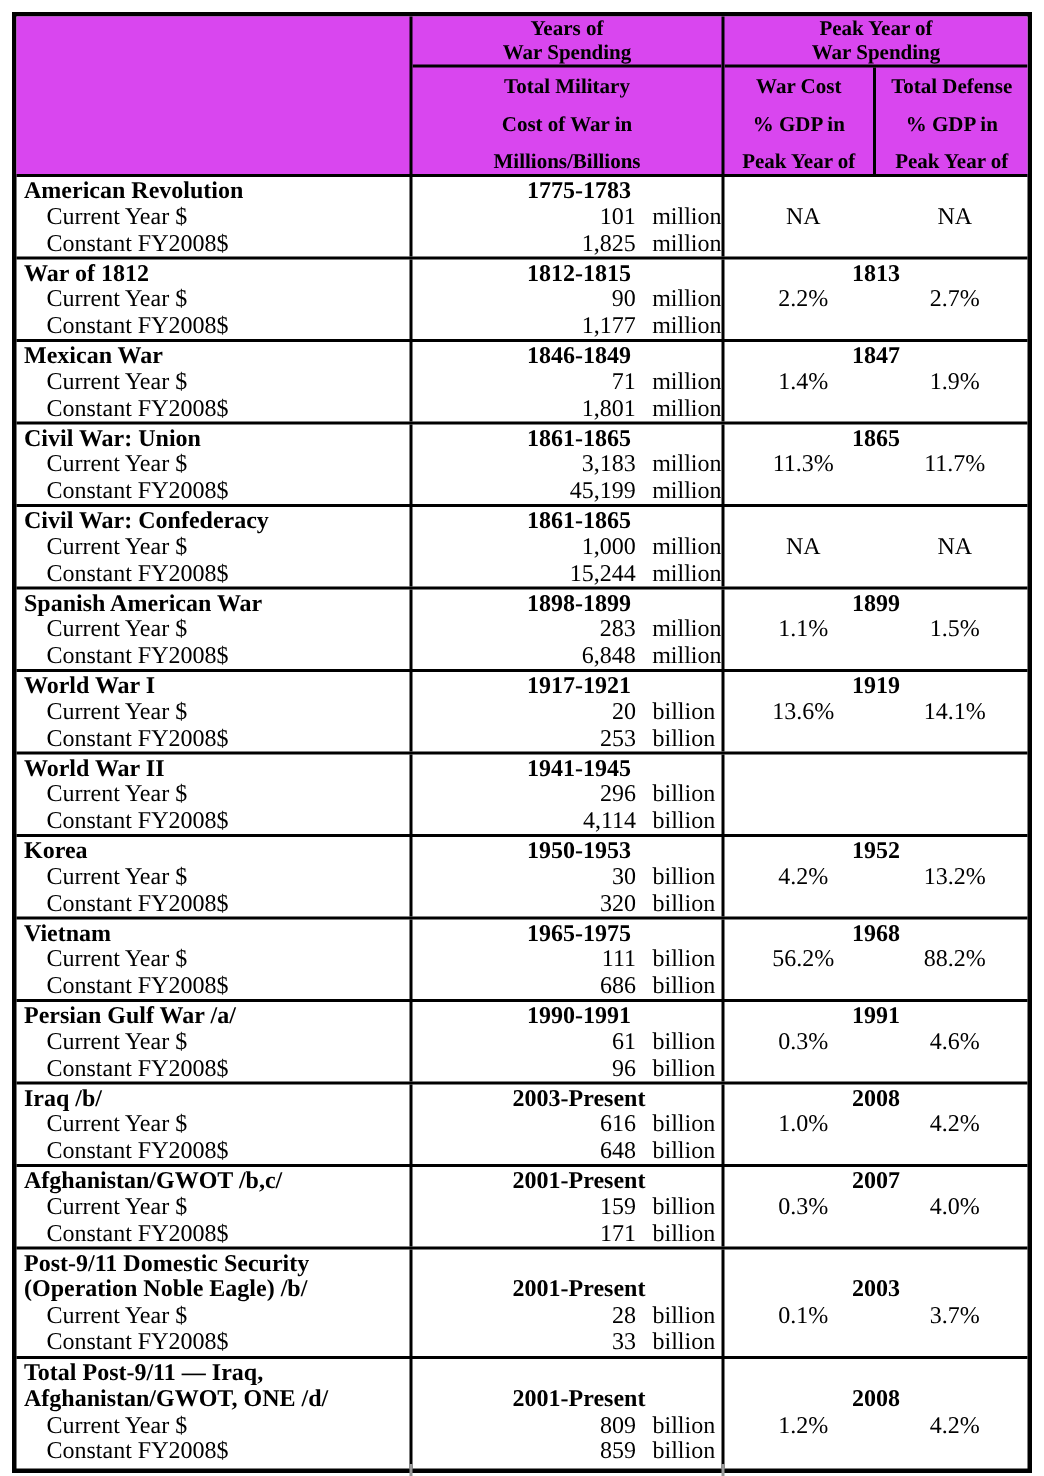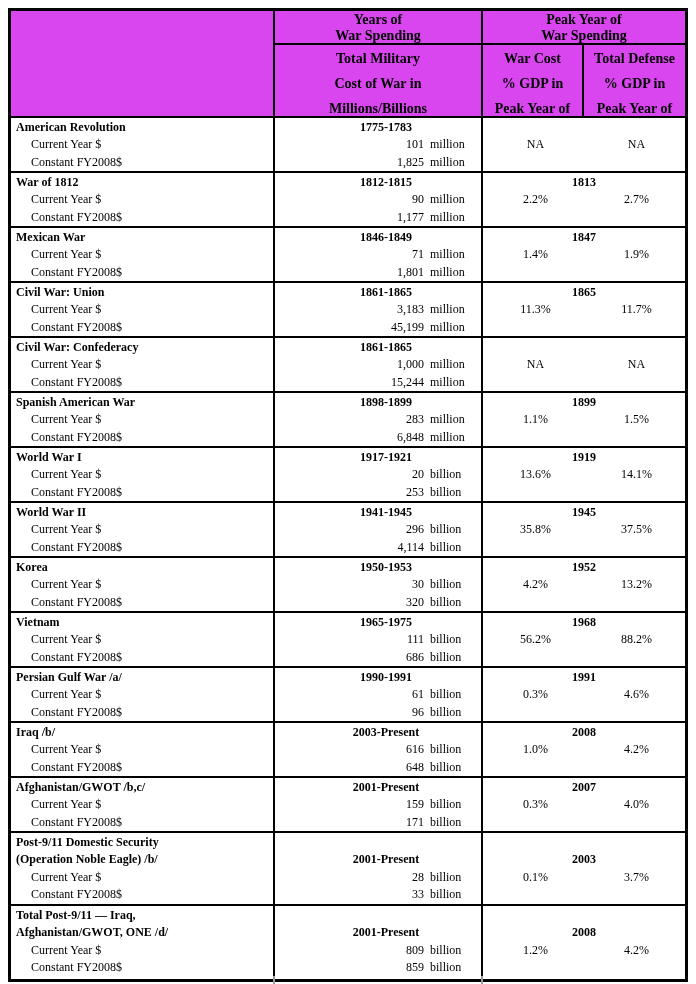--- a/index.html
+++ b/index.html
@@ -48,34 +48,34 @@
   .h-half { box-sizing: border-box; padding-top: 1px; }
   .h-half-left { width: 101px; border-right: 2px solid #000; }
   .h-half-right { flex: 1; }
   
   .row {
     display: grid;
     grid-template-columns: 264px 208px 202px;
     height: 55px;
     box-sizing: border-box;
     border-bottom: 2px solid #000;
-    font-size: 12px;
+    font-size: 16px;
   }
   .row.tall { height: 73px; }
   .row:last-child { border-bottom: none; }
   .c { box-sizing: border-box; overflow: hidden; padding-top: 1px; }
   .c1 { border-right: 2px solid #000; padding-left: 5px; }
   .c2 { border-right: 2px solid #000; padding-left: 16px; }
   .ln { height: 17.3px; line-height: 17.3px; white-space: nowrap; }
   .name { font-weight: bold; }
   .sub { padding-left: 15px; }
   .years { font-weight: bold; text-align: center; }
   .amt { display: flex; }
   .amt .num { width: 93px; text-align: right; display: inline-block; margin-left: 40px; }
-  .amt .unit { margin-left: 6px; }
+  .amt .unit { margin-left: 11px; }
   .peak { font-weight: bold; text-align: center; }
   .pcts { display: flex; }
   .p-left { width: 105px; text-align: center; }
   .p-right { width: 97px; text-align: center; }
   
   .stub { position: absolute; width: 2px; height: 8px; background: #9a9a9a; top: 976px; }
   .stub1 { left: 273px; }
   .stub2 { left: 481px; }
 </style>
 </head>
@@ -301,27 +301,20 @@
       <div class="ln years">1941-1945</div>
       <div class="ln amt">
           <span class="num">296</span>
           <span class="unit">billion</span>
         </div>
       <div class="ln amt">
           <span class="num">4,114</span>
           <span class="unit">billion</span>
         </div>
     </div>
-    <div class="c c34">
-      <div class="ln peak">1945</div>
-      <div class="ln pcts">
-          <span class="p-left">35.8%</span>
-          <span class="p-right">37.5%</span>
-        </div>
-    </div>
   </div>
 
   <div class="row">
     <div class="c c1">
       <div class="ln name">Korea</div>
       <div class="ln sub">Current Year $</div>
       <div class="ln sub">Constant FY2008$</div>
     </div>
     <div class="c c2">
       <div class="ln years">1950-1953</div>

